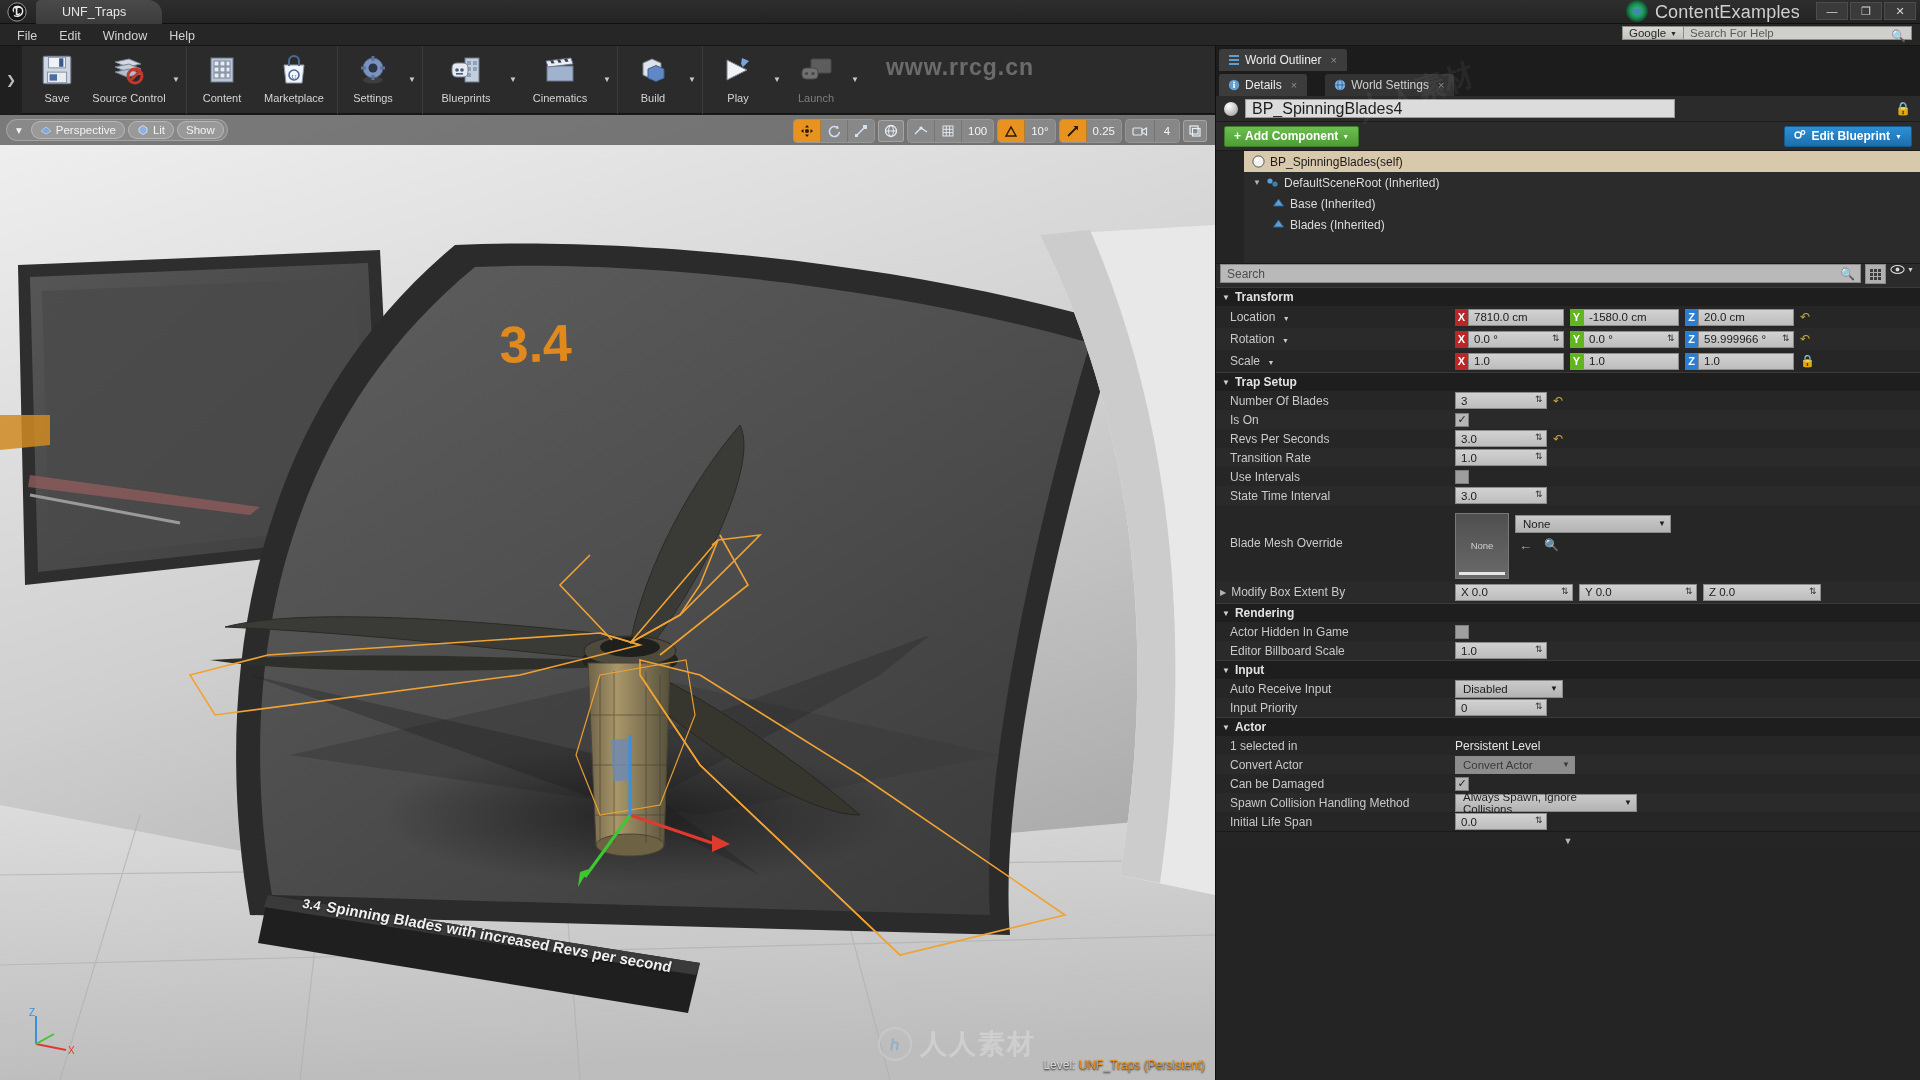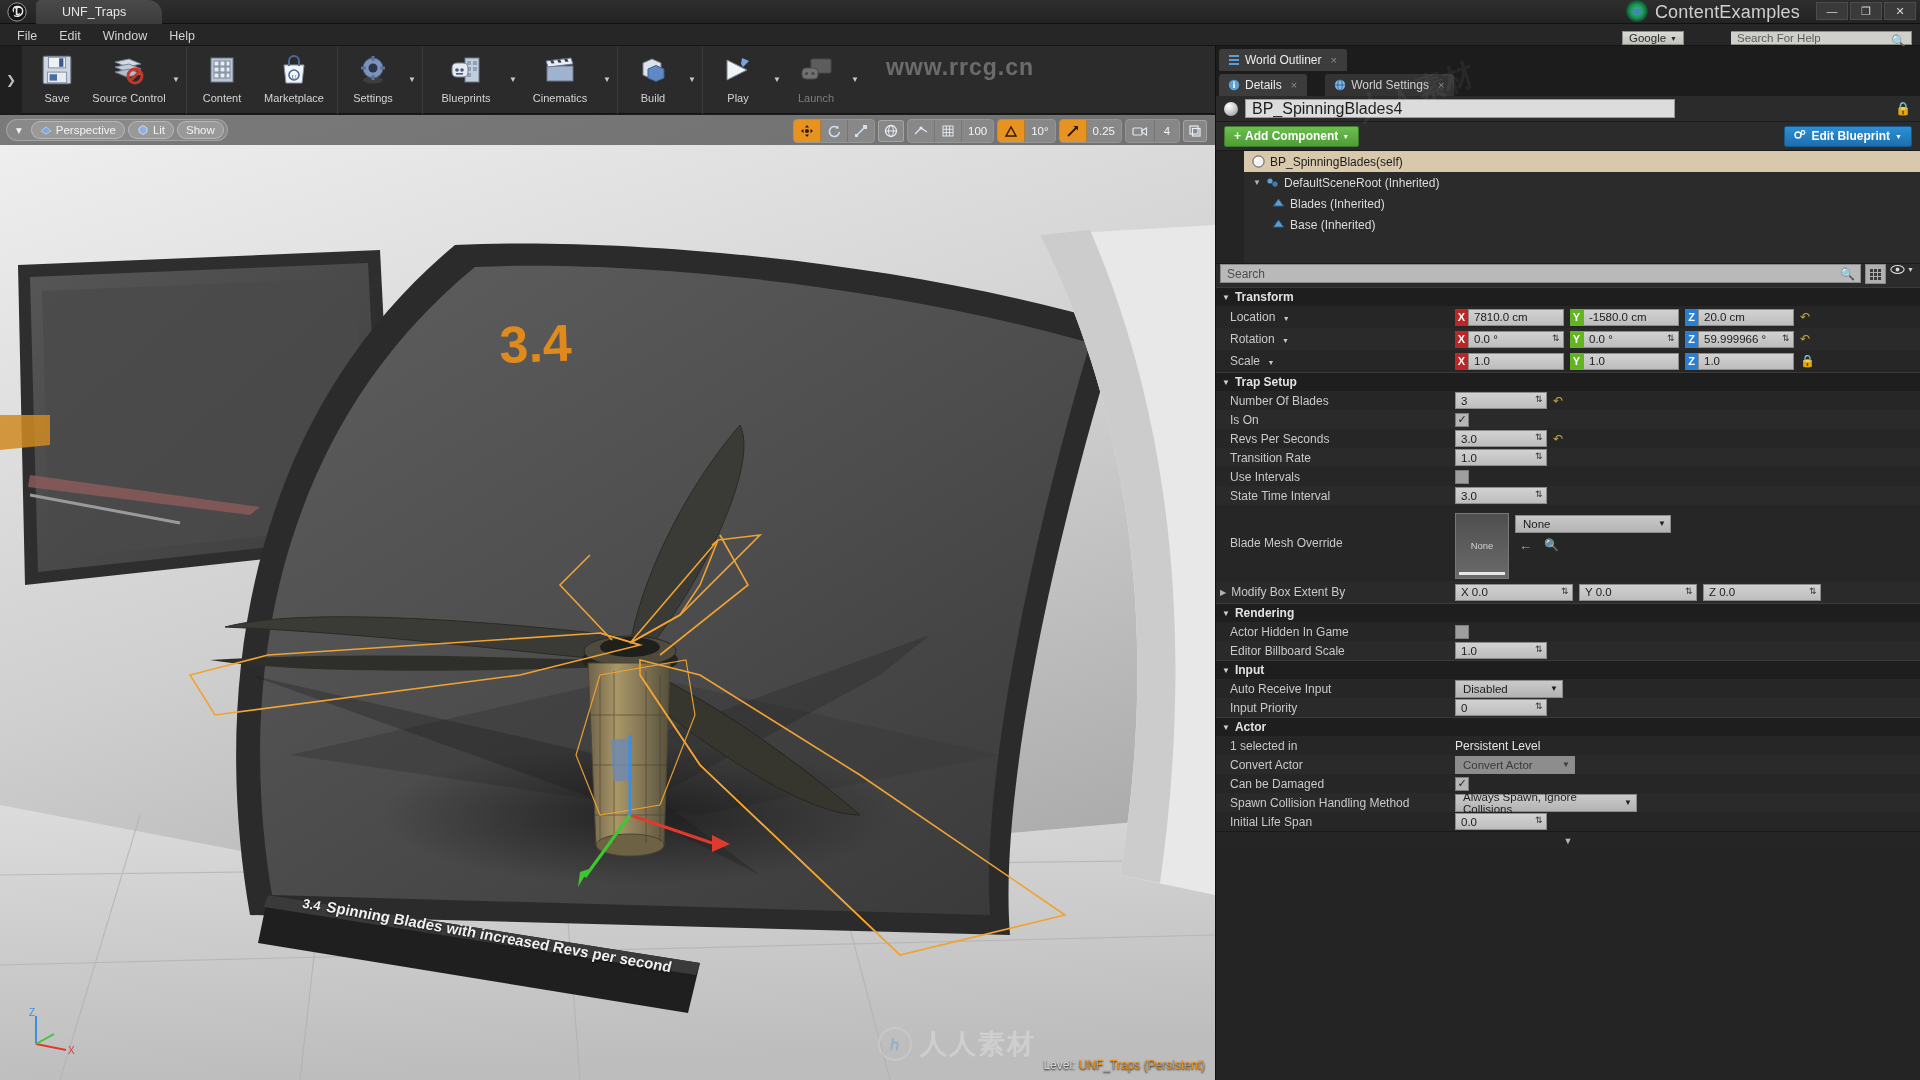--- a/index.html
+++ b/index.html
@@ -54,21 +54,21 @@
   
   .menubar {
     position: absolute; left: 0; top: 24px; width: 1920px; height: 22px;
     background: #262626; border-bottom: 1px solid #151515;
     display: flex; align-items: flex-end; padding-left: 6px;
   }
   .menu-item { padding: 2px 11px; color: #d2d2d2; font-size: 12.5px; }
 
   .help-wrap {
     position: absolute; right: 8px; top: 26px; height: 19px; width: 290px;
-    display: flex; align-items: flex-end; gap: 47px;
+    display: flex; align-items: flex-start;
   }
   .google-chip {
     background: linear-gradient(180deg,#d8d8d4 0%,#c2c2be 100%);
     border: 1px solid #8d8d88; color: #2a2a2a; font-size: 11.5px;
     display: flex; align-items: center; gap: 4px; padding: 0 6px;
   }
   .help-input {
     flex: 1; background: #cfcfcb; border: 1px solid #8d8d88; border-left: none;
     color: #5a5a58; font-size: 11.5px; padding: 0 22px 0 6px;
     display: flex; align-items: center; position: relative;
@@ -864,29 +864,29 @@
             </svg>
         </span>
         <span>DefaultSceneRoot (Inherited)</span>
       </div>
       <div class="ct-row" style="padding-left:26px">
         <span class="ct-ico">
           <svg width="13" height="13" viewBox="0 0 13 13">
               <path d="M1.5 9 L6.5 2 L11.5 9 Z" fill="#5b9fd6" stroke="#2d6490"></path>
             </svg>
         </span>
-        <span>Blades (Inherited)</span>
+        <span>Base (Inherited)</span>
       </div>
       <div class="ct-row" style="padding-left:26px">
         <span class="ct-ico">
           <svg width="13" height="13" viewBox="0 0 13 13">
               <path d="M1.5 9 L6.5 2 L11.5 9 Z" fill="#5b9fd6" stroke="#2d6490"></path>
             </svg>
         </span>
-        <span>Base (Inherited)</span>
+        <span>Blades (Inherited)</span>
       </div>
     </div>
 
     <div class="searchrow">
       <div class="search-field" title="Search">
         <span>Search</span>
         <span class="mag">🔍</span>
       </div>
       <div class="sq-btn">
         <svg width="13" height="13" viewBox="0 0 13 13">

